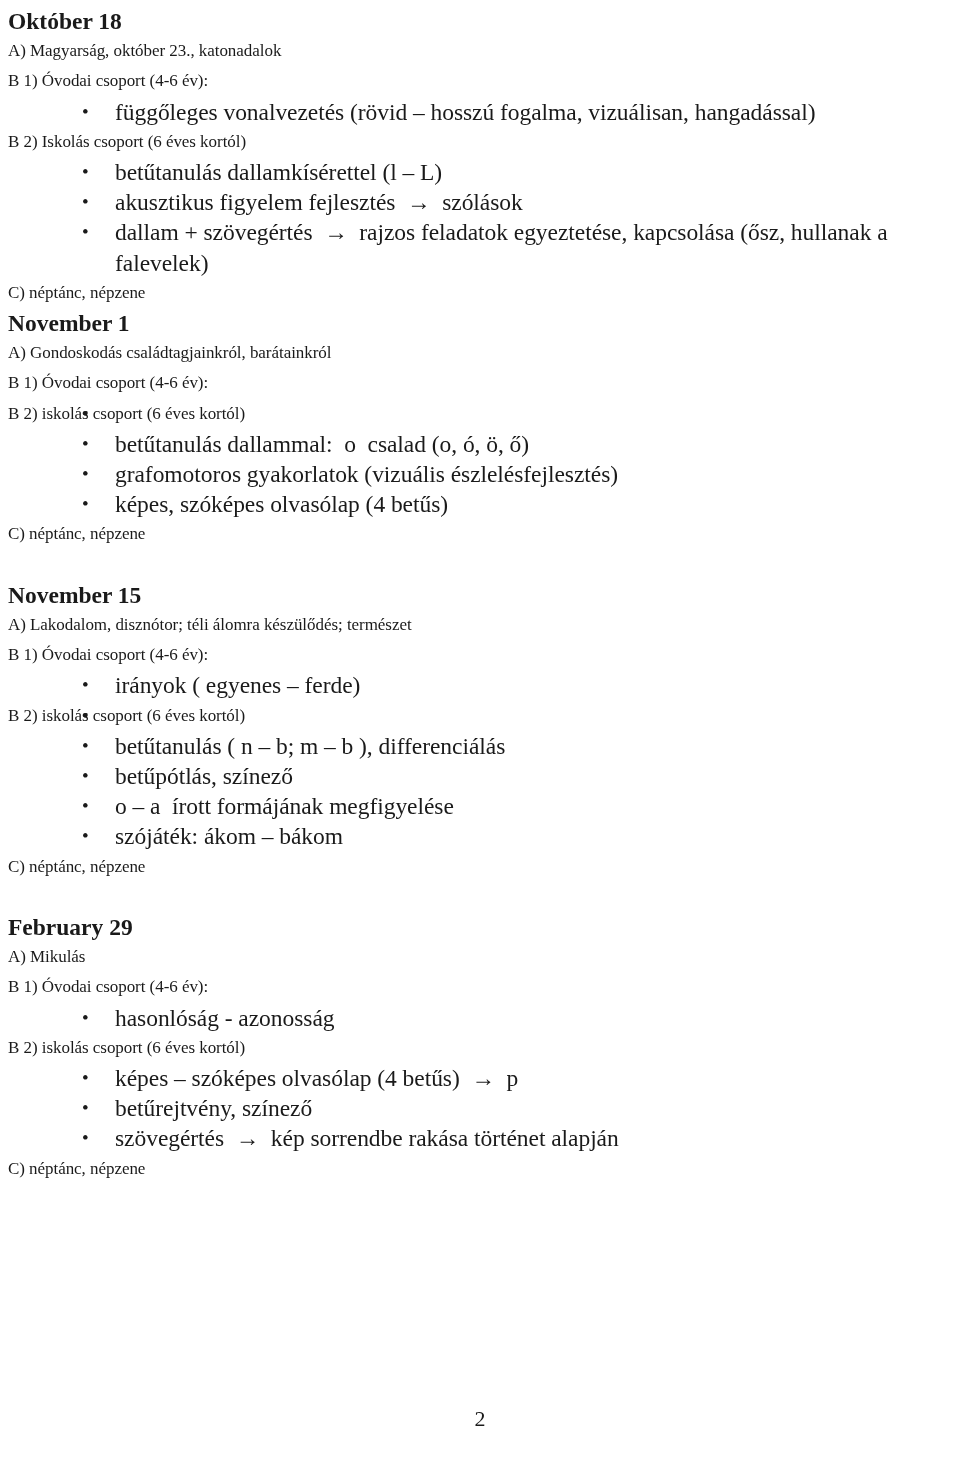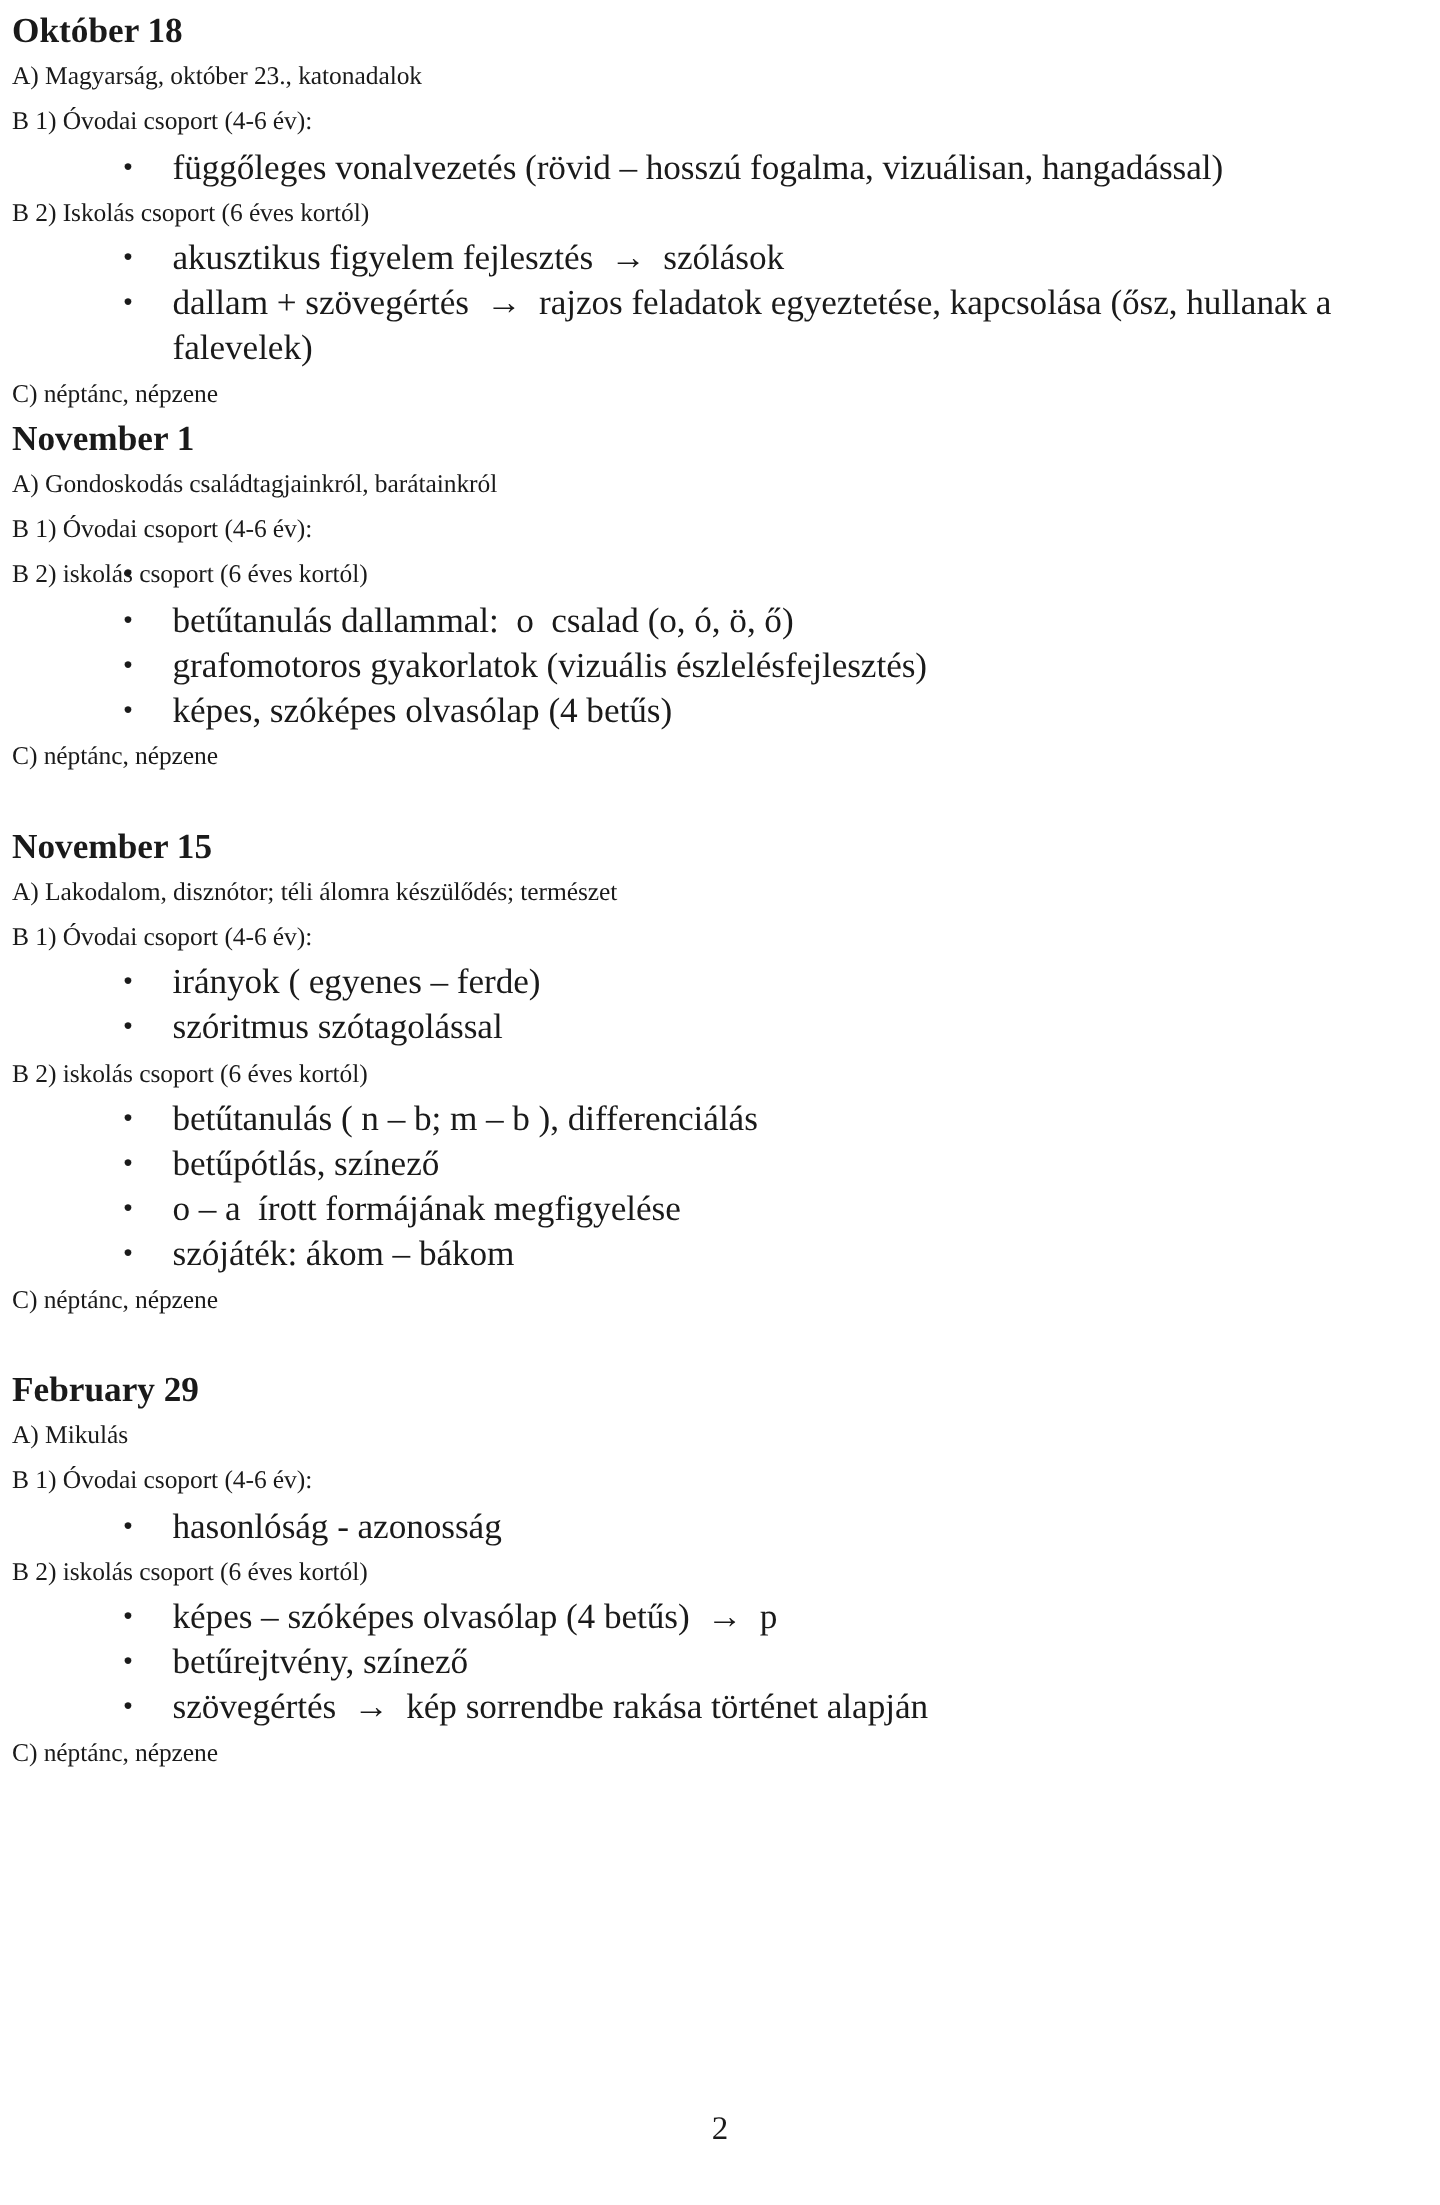--- a/index.html
+++ b/index.html
@@ -90,38 +90,39 @@
 </head>
 <body>
 
 <div id="page">
   <div class="doc-body" id="doc-body">
       <div class="line date-heading">Október 18</div>
       <div class="line">A) Magyarság, október 23., katonadalok</div>
       <div class="line">B 1) Óvodai csoport (4-6 év):</div>
       <div class="bullet"><span class="dot"></span><span>függőleges vonalvezetés (rövid – hosszú fogalma, vizuálisan, hangadással)</span></div>
       <div class="line">B 2) Iskolás csoport (6 éves kortól)</div>
+      <div class="bullet"><span class="dot"></span><span>betűtanulás dallamkísérettel (l – L)</span></div>
       <div class="bullet"><span class="dot"></span><span>akusztikus figyelem fejlesztés  →  szólások</span></div>
       <div class="bullet"><span class="dot"></span><span>dallam + szövegértés  →  rajzos feladatok egyeztetése, kapcsolása (ősz, hullanak a falevelek)</span></div>
       <div class="line">C) néptánc, népzene</div>
       <div class="line date-heading">November 1</div>
       <div class="line">A) Gondoskodás családtagjainkról, barátainkról</div>
       <div class="line">B 1) Óvodai csoport (4-6 év):</div>
       <div class="bullet"><span class="dot"></span></div>
       <div class="line">B 2) iskolás csoport (6 éves kortól)</div>
       <div class="bullet"><span class="dot"></span><span>betűtanulás dallammal:  o  csalad (o, ó, ö, ő)</span></div>
       <div class="bullet"><span class="dot"></span><span>grafomotoros gyakorlatok (vizuális észlelésfejlesztés)</span></div>
       <div class="bullet"><span class="dot"></span><span>képes, szóképes olvasólap (4 betűs)</span></div>
       <div class="line">C) néptánc, népzene</div>
       <div class="gap">&nbsp;</div>
       <div class="line date-heading">November 15</div>
       <div class="line">A) Lakodalom, disznótor; téli álomra készülődés; természet</div>
       <div class="line">B 1) Óvodai csoport (4-6 év):</div>
       <div class="bullet"><span class="dot"></span><span>irányok ( egyenes – ferde)</span></div>
-      <div class="bullet"><span class="dot"></span><span>szóritmus szótagolással</span></div>
+      <div class="bullet"><span class="dot"></span></div>
       <div class="line">B 2) iskolás csoport (6 éves kortól)</div>
       <div class="bullet"><span class="dot"></span><span>betűtanulás ( n – b; m – b ), differenciálás</span></div>
       <div class="bullet"><span class="dot"></span><span>betűpótlás, színező</span></div>
       <div class="bullet"><span class="dot"></span><span>o – a  írott formájának megfigyelése</span></div>
       <div class="bullet"><span class="dot"></span><span>szójáték: ákom – bákom</span></div>
       <div class="line">C) néptánc, népzene</div>
       <div class="gap">&nbsp;</div>
       <div class="line date-heading">February 29</div>
       <div class="line">A) Mikulás</div>
       <div class="line">B 1) Óvodai csoport (4-6 év):</div>

